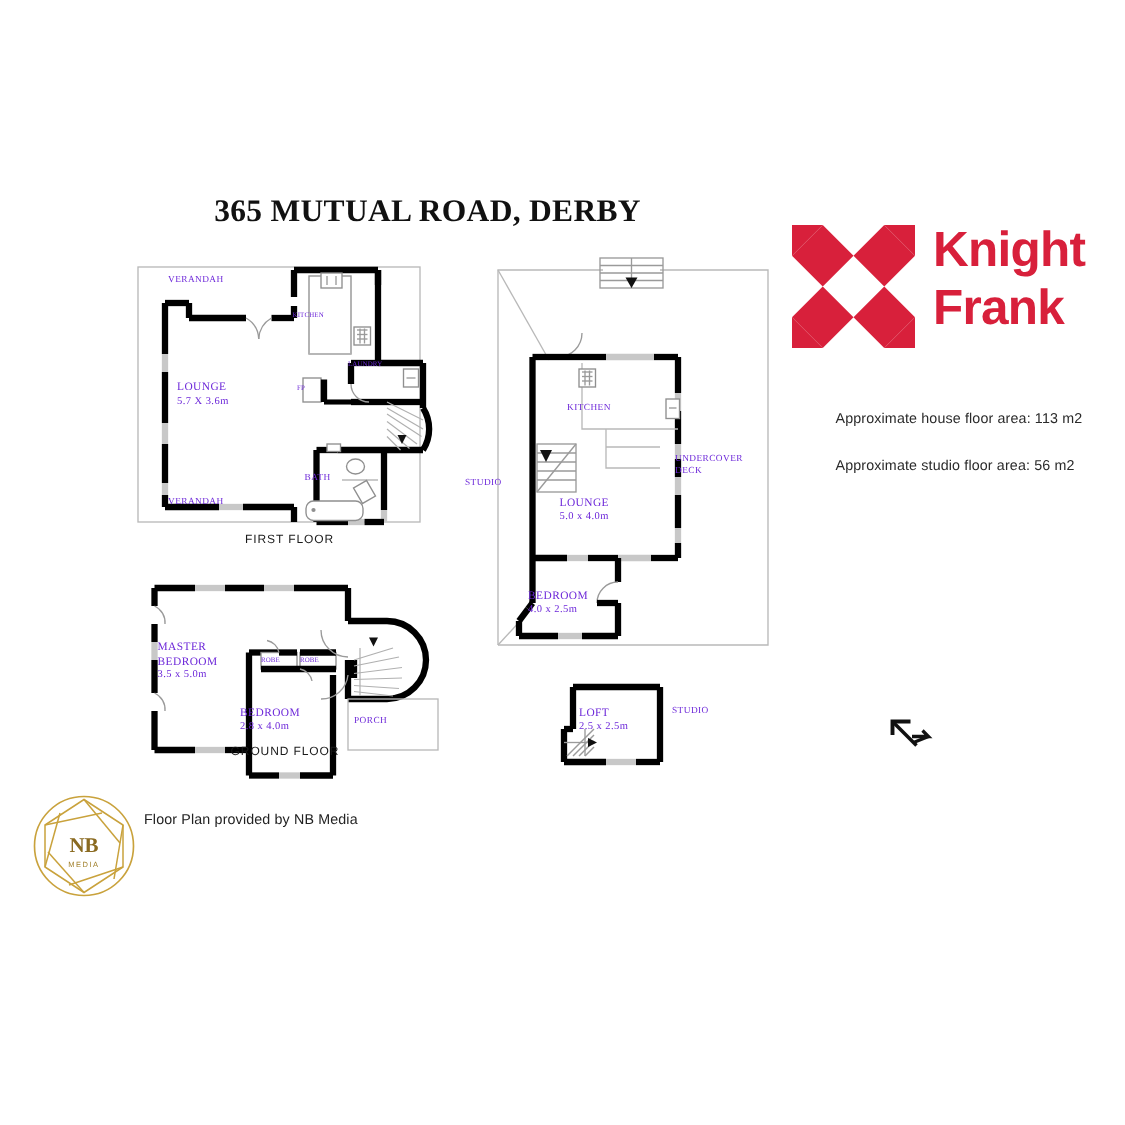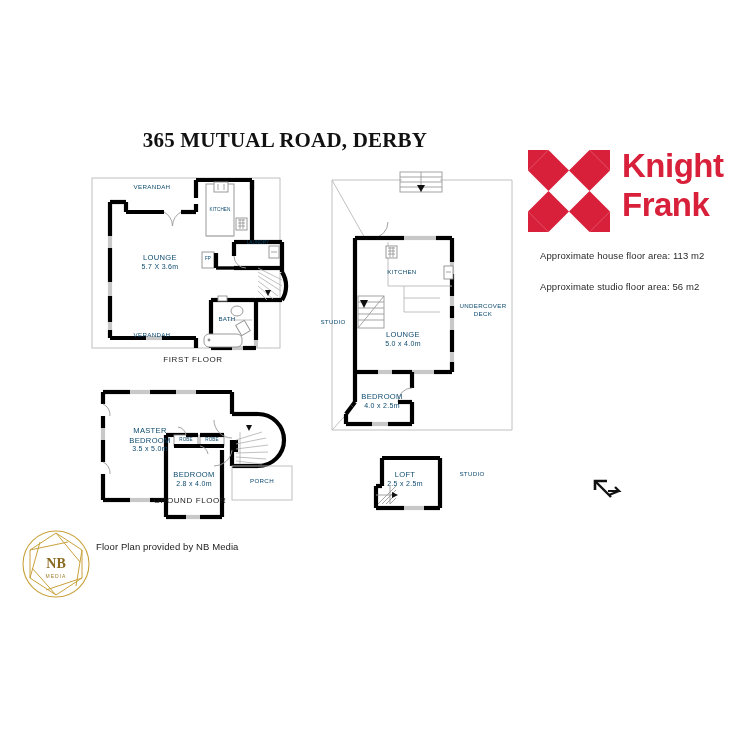--- a/index.html
+++ b/index.html
@@ -54,47 +54,49 @@
     font-weight: bold;
     font-size: 33px;
     line-height: 39px;
     letter-spacing: -0.5px;
   }
   .kf-word { display: block; }
 
   
   .area-note {
     position: absolute;
-    left: 540px;
+    left: 557px;
     font-size: 9.5px;
     color: #2a2a2a;
     letter-spacing: 0.1px;
     white-space: nowrap;
+    margin-top: 24px;
   }
   #area-house { top: 250px; }
   #area-studio { top: 281px; }
 
   
   #drawing {
     position: absolute;
     left: 0;
     top: 0;
     width: 750px;
     height: 750px;
   }
 
   
   .room-label {
     position: absolute;
-    color: #0c4a6e;
-    text-align: center;
+    color: #6d28d9;
+    text-align: left;
     line-height: 1.28;
     white-space: nowrap;
     letter-spacing: 0.3px;
     pointer-events: none;
+    font-family: Liberation Serif, serif;
   }
   .rl-name { display: block; }
   .rl-dim  { display: block; }
   .sz-md .rl-name { font-size: 7.6px; }
   .sz-md .rl-dim  { font-size: 7px; }
   .sz-sm .rl-name { font-size: 6.2px; }
   .sz-xs .rl-name { font-size: 4.6px; letter-spacing: 0.1px; }
 
   
   .floor-caption {

